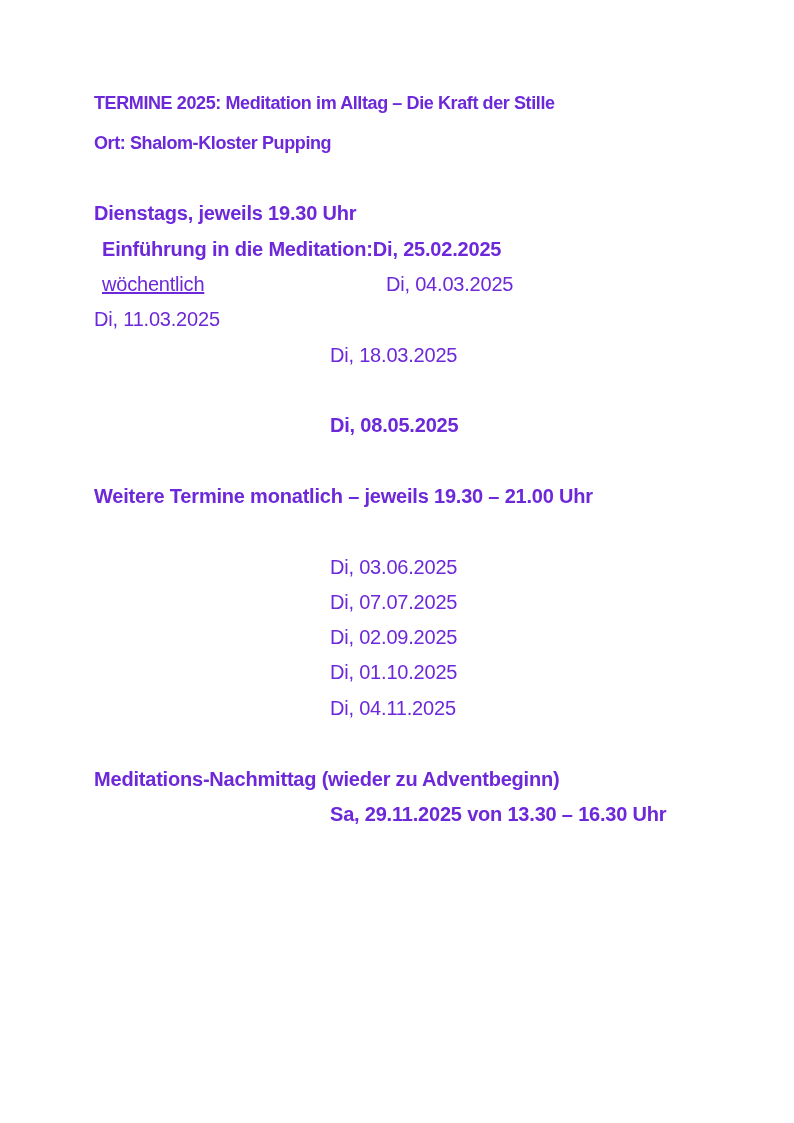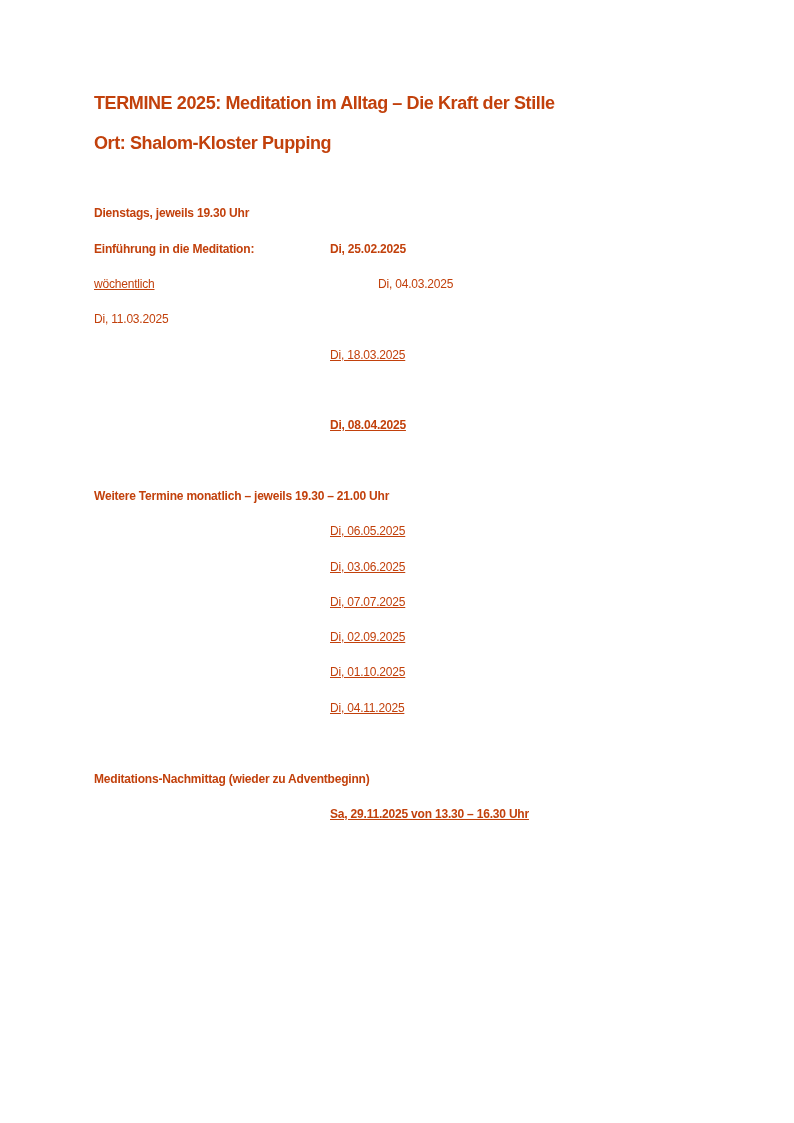--- a/index.html
+++ b/index.html
@@ -1,44 +1,44 @@
 <!DOCTYPE html>
 <html><head>
 <meta charset="utf-8">
 <style>
   html, body { margin: 0; padding: 0; background: #ffffff; }
   .page {
     position: relative;
     width: 794px;
     height: 1123px;
     background: #ffffff;
-    color: #c2410c;
+    color: #6d28d9;
     font-family: "Liberation Sans", sans-serif;
     overflow: hidden;
   }
   .line {
     position: absolute;
     left: 94px;
     right: 10px;
-    font-size: 12px;
+    font-size: 20px;
     line-height: 22px;
     letter-spacing: -0.2px;
     white-space: nowrap;
   }
   .title-line {
     font-size: 18px;
     line-height: 24px;
     font-weight: 700;
     letter-spacing: -0.4px;
   }
   .bold { font-weight: 700; }
   .row { display: flex; }
-  .row .label { min-width: 236px; }
+  .row .label { min-width: 236px; margin-left: 8px; }
   .row.indent-more .label { min-width: 284px; text-decoration: underline; }
-  .date-only { padding-left: 236px; text-decoration: underline; }
+  .date-only { padding-left: 236px; }
 </style>
 </head>
 <body>
 
 <div class="page">
 
   <div class="line title-line" style="top:91px">TERMINE 2025: Meditation im Alltag – Die Kraft der Stille</div>
   <div class="line title-line" style="top:131px">Ort: Shalom-Kloster Pupping</div>
 
   <div class="line bold" style="top:202px">Dienstags, jeweils 19.30 Uhr</div>
@@ -51,25 +51,24 @@
   <div class="line row indent-more" style="top:273px">
     <span class="label">wöchentlich</span>
     <span class="date">Di, 04.03.2025</span>
   </div>
 
   <div class="line row" style="top:308px">
     <span class="date">Di, 11.03.2025</span>
   </div>
 
   <div class="line date-only" style="top:344px">Di, 18.03.2025</div>
-  <div class="line date-only bold" style="top:414px">Di, 08.04.2025</div>
+  <div class="line date-only bold" style="top:414px">Di, 08.05.2025</div>
 
   <div class="line bold" style="top:485px">Weitere Termine monatlich – jeweils 19.30 – 21.00 Uhr</div>
 
-  <div class="line date-only" style="top:520px">Di, 06.05.2025</div>
   <div class="line date-only" style="top:556px">Di, 03.06.2025</div>
   <div class="line date-only" style="top:591px">Di, 07.07.2025</div>
   <div class="line date-only" style="top:626px">Di, 02.09.2025</div>
   <div class="line date-only" style="top:661px">Di, 01.10.2025</div>
   <div class="line date-only" style="top:697px">Di, 04.11.2025</div>
 
   <div class="line bold" style="top:768px">Meditations-Nachmittag (wieder zu Adventbeginn)</div>
   <div class="line date-only bold" style="top:803px">Sa, 29.11.2025 von 13.30 – 16.30 Uhr</div>
 
 

